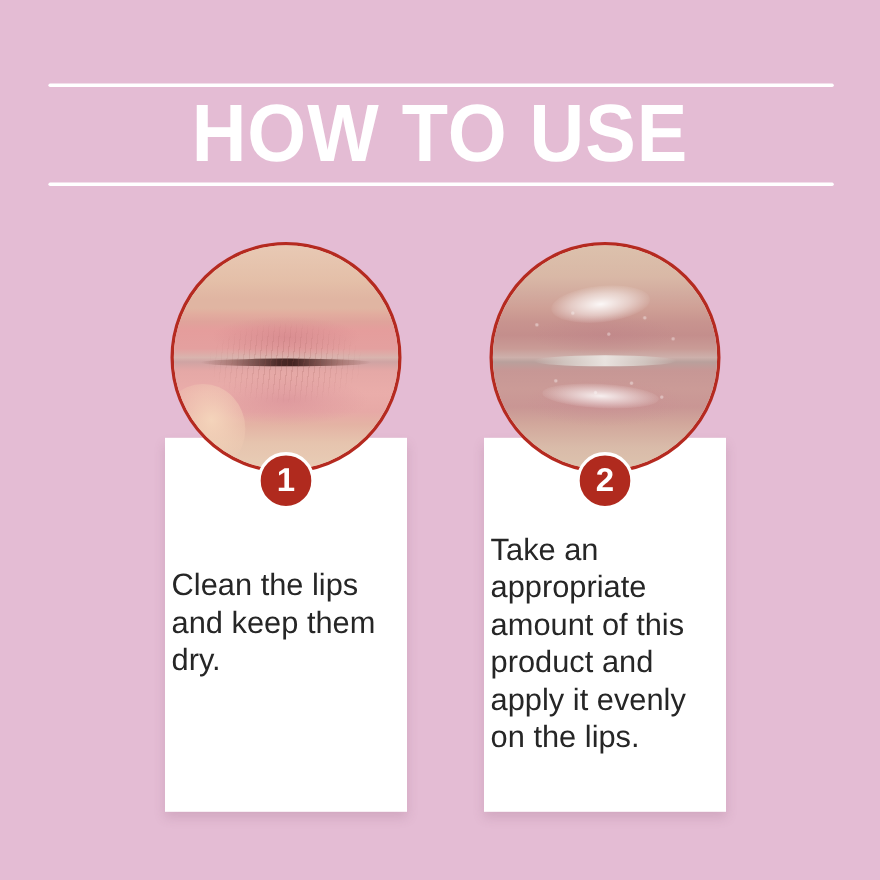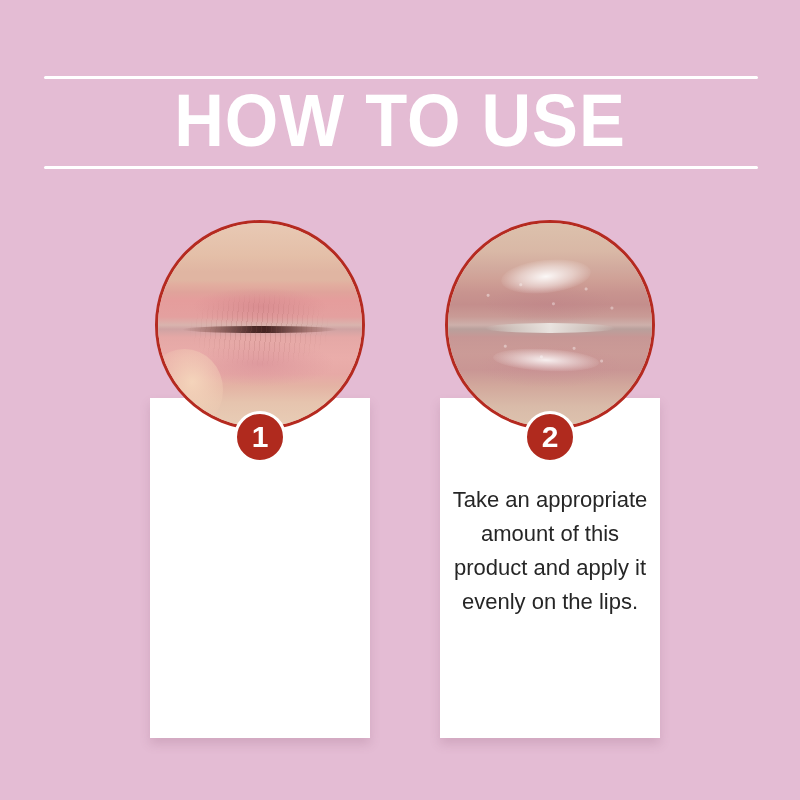--- a/index.html
+++ b/index.html
@@ -181,23 +181,22 @@
     line-height:46px;
     text-align:center;
     z-index:5;
   }
 
   
   .caption {
     position:absolute;
     left:46px;
     width:208px;
-    text-align:center;
     color:#262626;
-    font-size:22px;
+    font-size:28px;
     line-height:34px;
   }
   #caption-1 { top:295px; }
   #caption-2 { top:263px; }
 </style>
 </head>
 <body>
 
 <div id="header">
   <div class="rule" id="rule-top"></div>
@@ -208,20 +207,21 @@
 <div id="steps">
 
   <div class="step" id="step-1">
     <div class="card"></div>
     <div class="photo-wrap">
       <div class="photo lips-a">
         <div class="chin-hl"></div>
       </div>
     </div>
     <div class="badge">1</div>
+    <div class="caption" id="caption-1">Clean the lips and keep them dry.</div>
   </div>
 
   <div class="step" id="step-2">
     <div class="card"></div>
     <div class="photo-wrap">
       <div class="photo lips-b">
         <div class="gloss-top"></div>
         <div class="gloss-bot"></div>
         <div class="gloss-speck"></div>
       </div>

